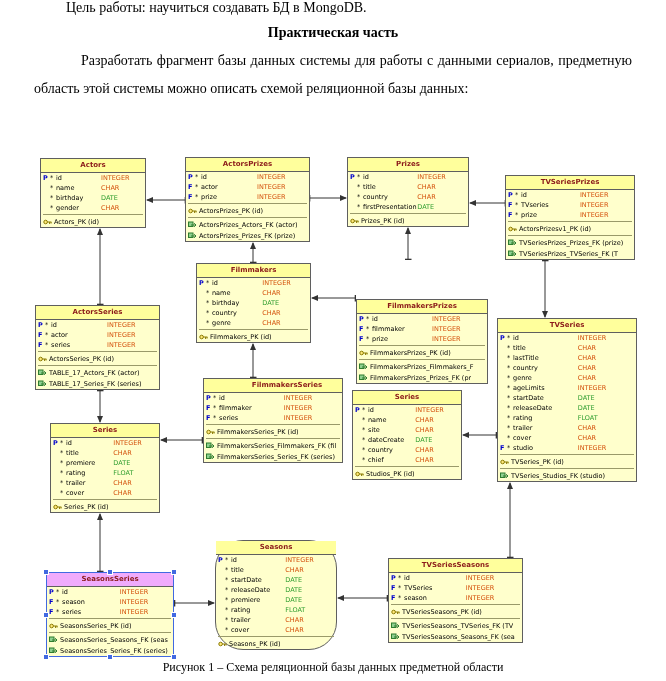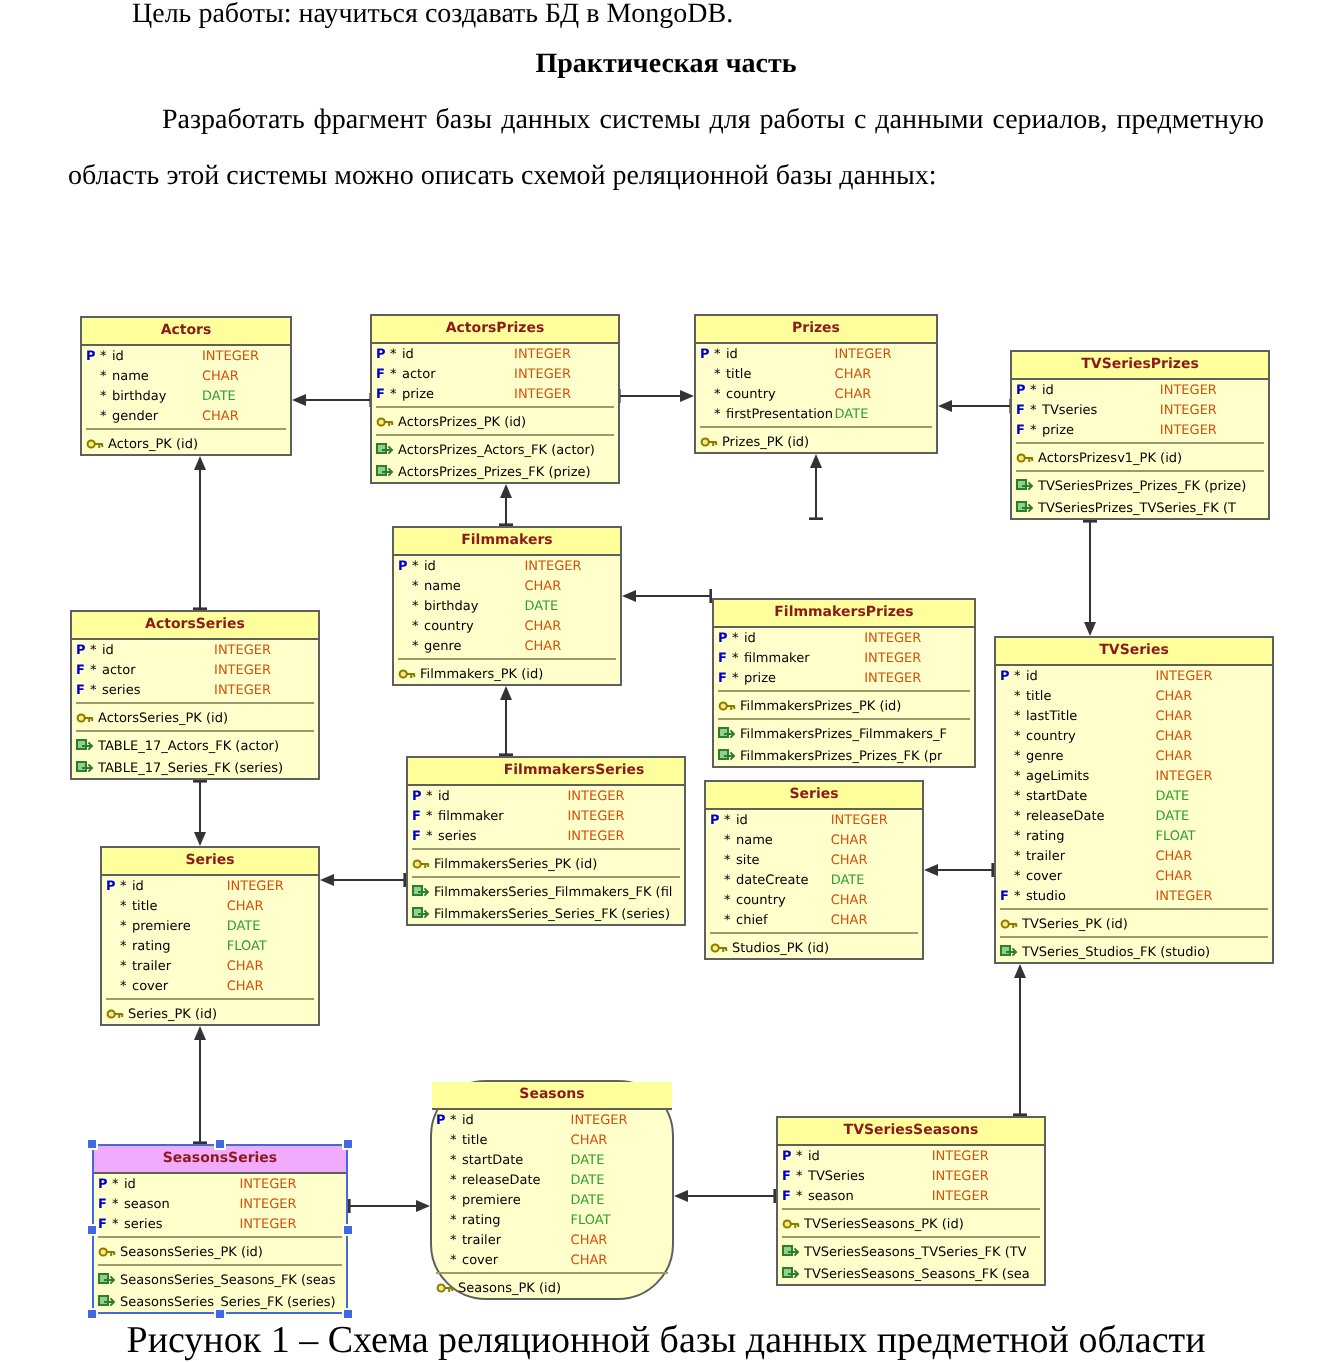--- a/index.html
+++ b/index.html
@@ -2,21 +2,21 @@
 <html><head>
 <meta charset="utf-8">
 <style>
   html,body{margin:0;padding:0;}
   body{width:666px;height:681px;position:relative;overflow:hidden;background:#ffffff;
        font-family:"Liberation Serif",serif;color:#000;}
   .para{margin:0 34px;font-size:14px;}
   .p1{padding-top:0;text-indent:32px;}
   .heading{margin:9px 34px 0 34px;font-size:14px;font-weight:bold;text-align:center;}
   .p2{margin-top:6px;text-align:justify;text-indent:47px;line-height:28px;}
-  .caption{position:absolute;left:0;right:0;top:660px;margin:0;text-align:center;font-size:19px;}
+  .caption{position:absolute;left:0;right:0;top:660px;margin:0;text-align:center;font-size:12px;}
   .diagram{position:absolute;left:0;top:0;width:666px;height:681px;}
   #connector-layer{position:absolute;left:0;top:0;z-index:0;}
   .entity{position:absolute;z-index:1;border:1px solid #5f5f5f;box-sizing:border-box;
           font-family:"DejaVu Sans",sans-serif;font-size:6.5px;line-height:10px;color:#000;}
   .entity.selected{border-color:#4169e1;}
   .ent-header{height:13px;line-height:13px;text-align:center;font-weight:bold;font-size:7px;
               border-bottom:1px solid #5f5f5f;white-space:nowrap;overflow:hidden;}
   .attr-row{display:flex;height:10px;align-items:center;padding:0 2px;white-space:nowrap;overflow:hidden;}
   .m{width:7px;flex:none;font-weight:bold;}
   .s{width:6px;flex:none;}

